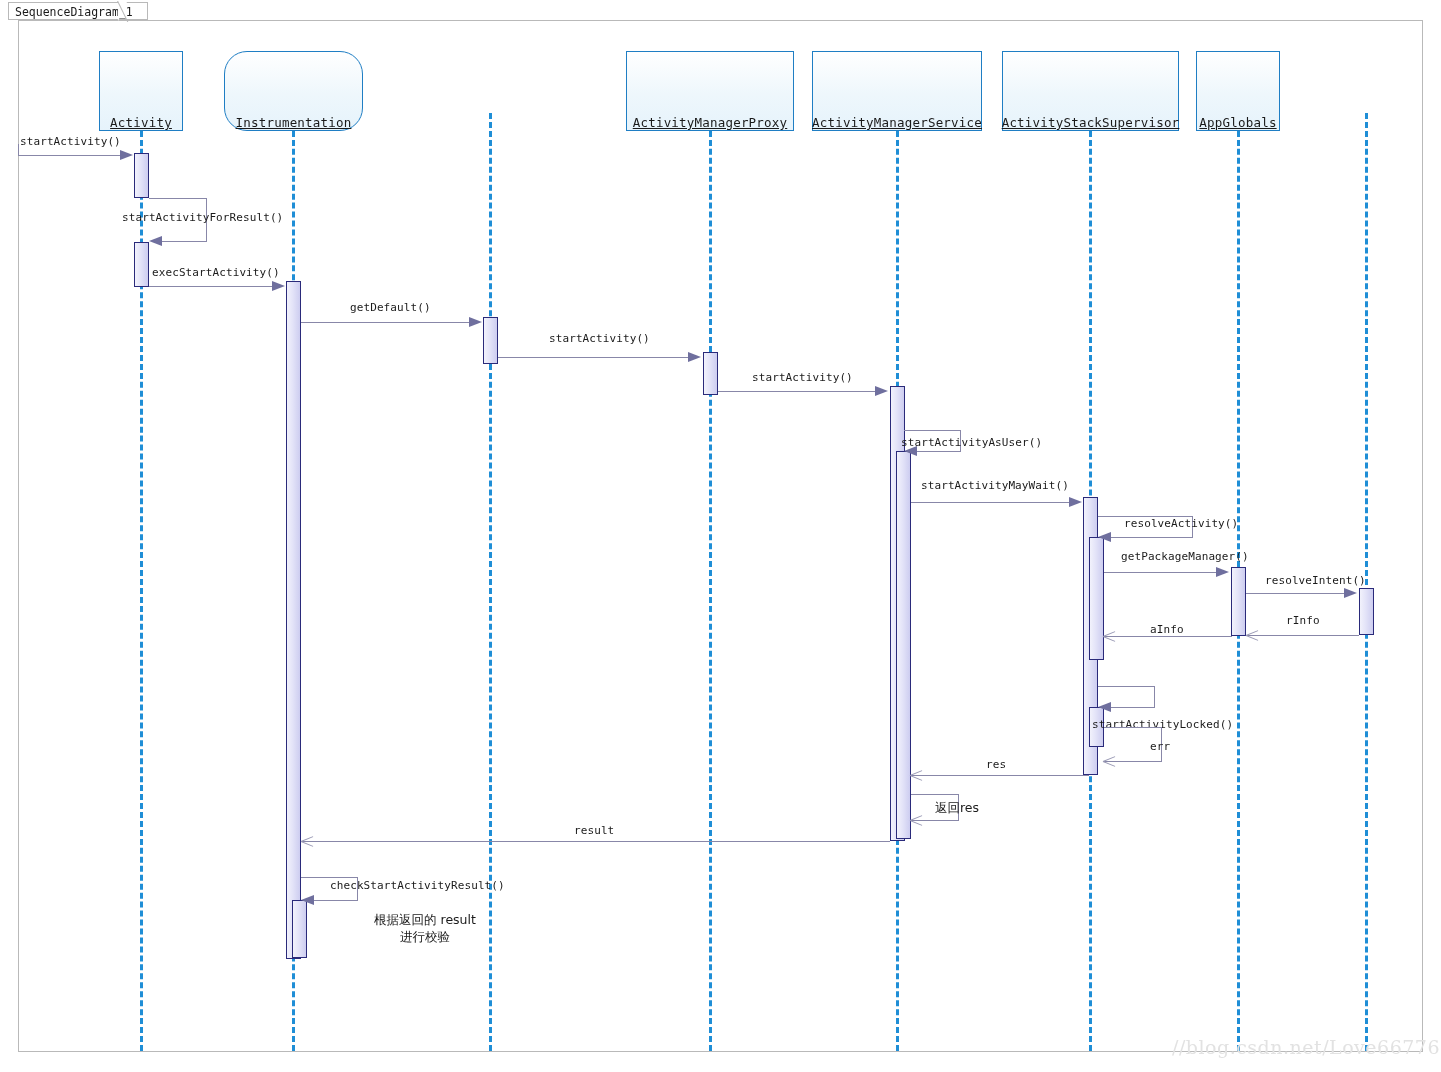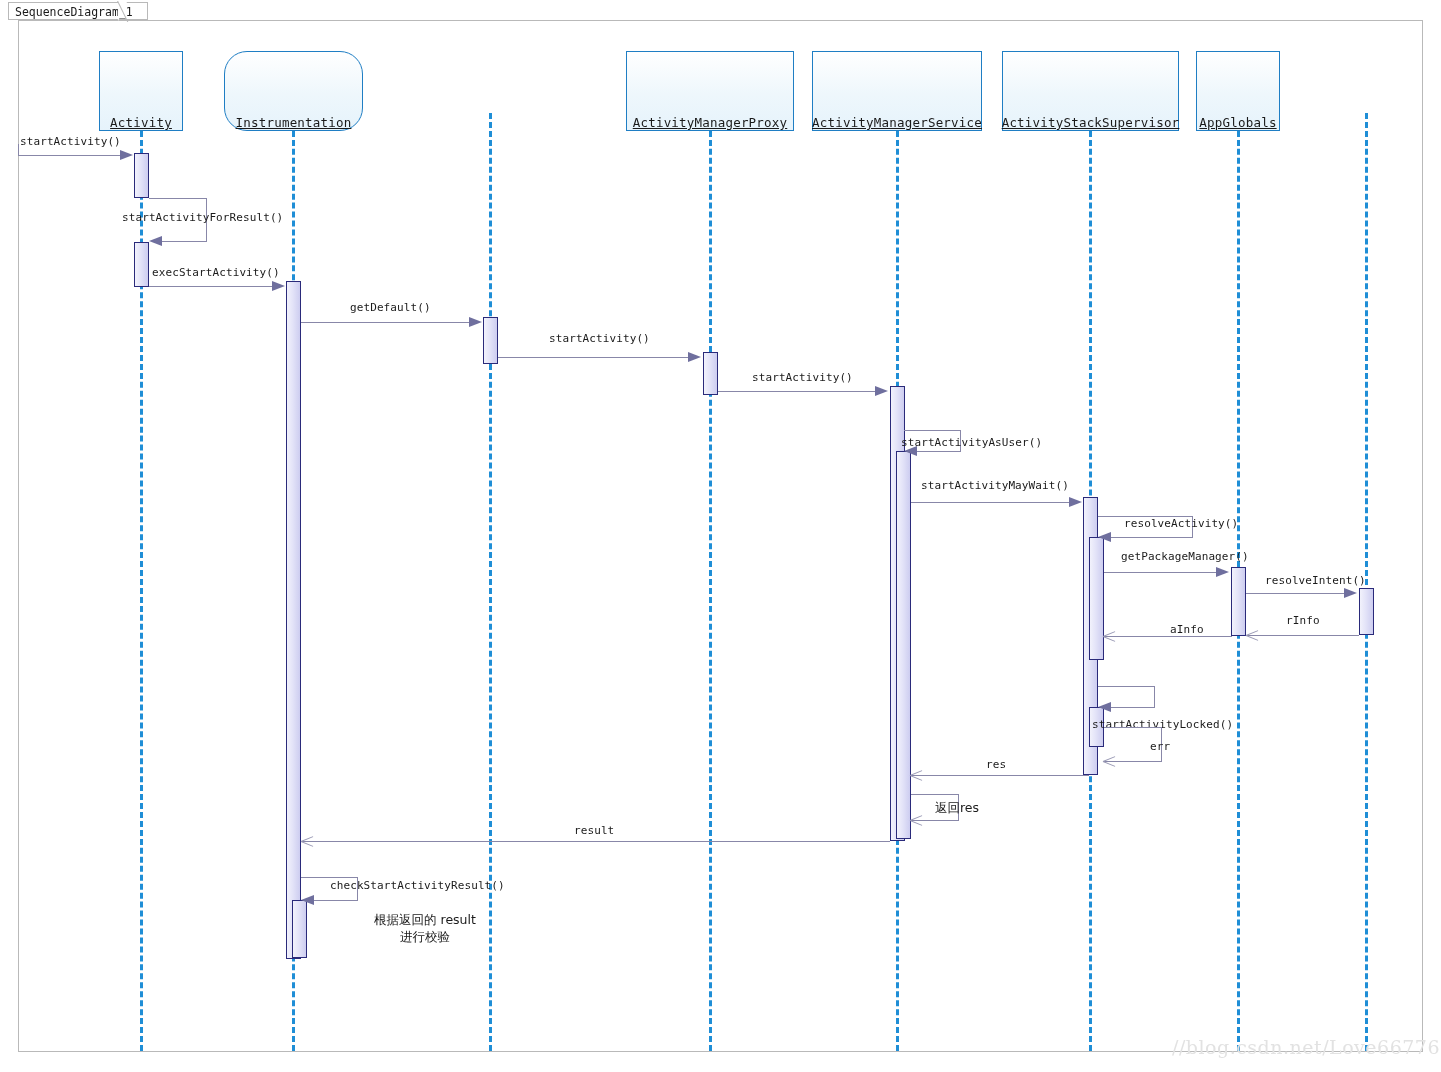--- a/index.html
+++ b/index.html
@@ -296,21 +296,21 @@
   <div class="arrow-r" style="left:1216px; top:567px;"></div>
 
   <div class="msg-label" style="left:1265px; top:550px;margin-top:24px;">resolveIntent()</div>
   <div class="msg-line" style="left:1246px; top:593px; width:100px;"></div>
   <div class="arrow-r" style="left:1344px; top:588px;"></div>
 
   <div class="msg-label" style="left:1286px; top:614px;">rInfo</div>
   <div class="msg-line" style="left:1247px; top:635px; width:112px;"></div>
   <div class="arrow-open-l" style="left:1246px; top:629px;"></div>
 
-  <div class="msg-label" style="left:1150px; top:623px;margin-left:20px;">aInfo</div>
+  <div class="msg-label" style="left:1150px; top:623px;">aInfo</div>
   <div class="msg-line" style="left:1104px; top:636px; width:128px;"></div>
   <div class="arrow-open-l" style="left:1103px; top:630px;"></div>
 
   <div class="msg-line" style="left:1098px; top:686px; width:57px;"></div>
   <div class="msg-vline" style="left:1154px; top:686px; height:21px;"></div>
   <div class="msg-line" style="left:1111px; top:707px; width:44px;"></div>
   <div class="arrow-l" style="left:1098px; top:702px;"></div>
   <div class="msg-label" style="left:1092px; top:718px;">startActivityLocked()</div>
 
   <div class="msg-line" style="left:1104px; top:727px; width:58px;"></div>

